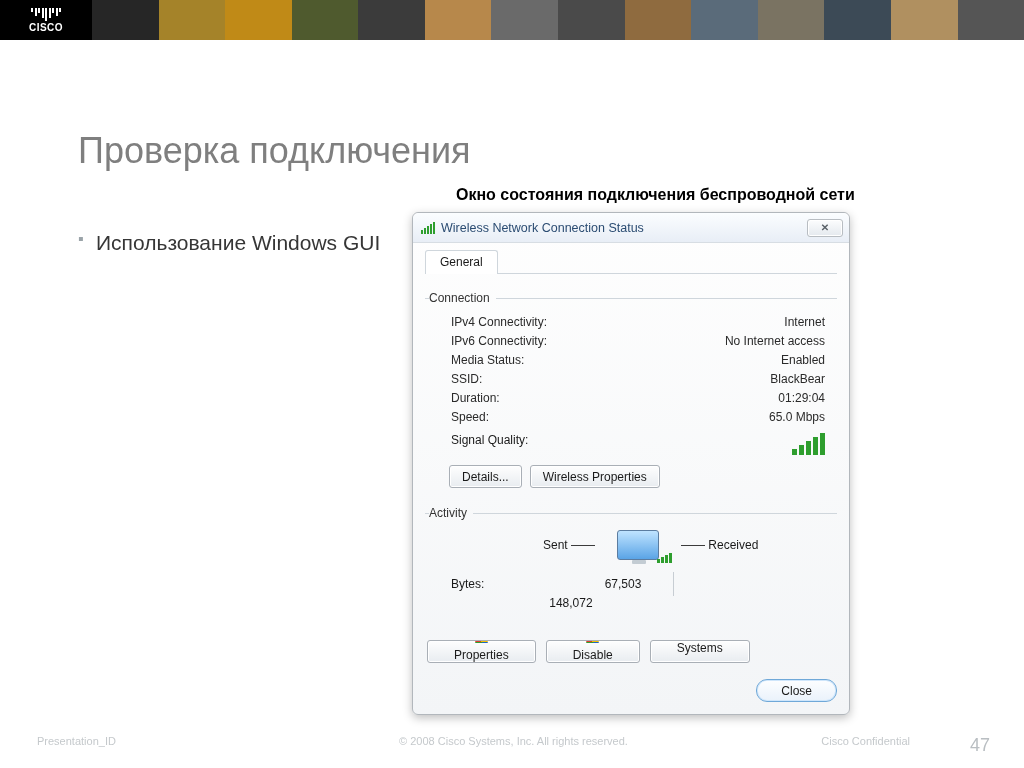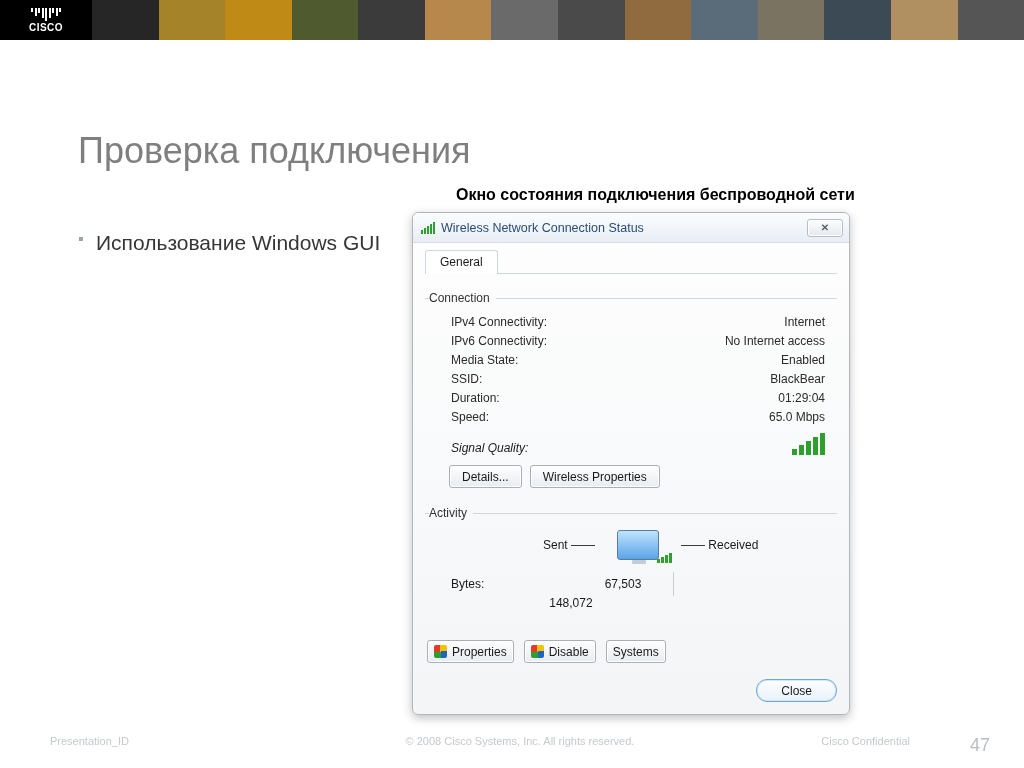--- a/index.html
+++ b/index.html
@@ -122,21 +122,21 @@
     margin: 0 0 6px 0;
   }
   fieldset legend {
     padding: 0 6px 0 0;
     font-size: 12px;
     color: #333;
   }
   .kv { display: flex; justify-content: space-between; padding: 2px 8px 3px 22px; font-size: 12px; }
   .kv .k { color: #2a2a2a; }
   .kv .v { color: #2a2a2a; }
-  .signal-row { display:flex; justify-content: space-between; align-items:flex-end; padding: 6px 8px 10px 22px; font-style: italic; }
+  .signal-row { display:flex; justify-content: space-between; align-items:flex-start; padding: 6px 8px 10px 22px; }
   .bars { display:flex; align-items:flex-end; gap:2px; }
   .bars span { width:5px; background:#2e9e2e; }
   .btn {
     display:inline-flex; align-items:center; gap:5px;
     height: 23px;
     padding: 0 12px;
     border: 1px solid #a9afb6;
     border-radius: 3px;
     background: linear-gradient(#fefefe,#e8ecf0);
     box-shadow: inset 0 0 0 1px #fff;
@@ -167,30 +167,30 @@
     background:#c3ccd3; border-radius:1px;
   }
   .mini-bars { display:flex; align-items:flex-end; gap:1px; position:absolute; right:-14px; bottom:-4px; }
   .mini-bars span{ width:3px; background:#2e9e2e; }
   .bytes-row { display:grid; grid-template-columns: 1fr auto 1fr; align-items:center; padding: 6px 8px 0 22px; }
   .bytes-row .lbl { font-size:12px; }
   .bytes-row .lval { text-align:right; padding-right:30px; font-size:12px; }
   .bytes-row .sep { width:1px; height:24px; background:#c7cdd3; margin:0 2px; }
   .bytes-row .rval { text-align:right; padding-right:12px; font-size:12px; }
   .footer-row { display:flex; gap:10px; padding: 14px 2px 0 2px; }
-  .footer-row .btn { padding:0 6px; }
+  .footer-row .btn { padding:0 26px;flex-direction:column; }
   .shield {
     width:13px; height:13px; border-radius:2px;
     background: conic-gradient(#f2c100 0 90deg,#1f66c1 90deg 180deg,#2e9e2e 180deg 270deg,#e23b2c 270deg 360deg);
   }
   .closebar { display:flex; justify-content:flex-end; padding-top:16px; }
   .closebar .btn { padding: 0 24px; border-color:#6fa8d8; box-shadow: inset 0 0 0 1px #cfe6fb; background: linear-gradient(#fdfeff,#eaf2fb); border-radius: 11px; }
   
   .slide-footer {
-    position:absolute; left:16px; right:0; bottom:12px;
+    position:absolute; left:3px; right:0; bottom:12px;
     display:flex; justify-content:space-between;
     padding: 0 34px 0 34px;
     font-size:11px; color:#c5c9cc;
   }
   .sf-center{ position:absolute; left:0; right:0; text-align:center; }
   .sf-right{ margin-left:auto; display:flex; gap:60px; }
   .pagenum{ color:#b9bec2; font-size:18px; }
 </style>
 </head>
 <body>
@@ -260,21 +260,21 @@
           <legend>Connection</legend>
           <div class="kv">
               <span class="k">IPv4 Connectivity:</span>
               <span class="v">Internet</span>
             </div>
           <div class="kv">
               <span class="k">IPv6 Connectivity:</span>
               <span class="v">No Internet access</span>
             </div>
           <div class="kv">
-              <span class="k">Media State:</span>
+              <span class="k">Media Status:</span>
               <span class="v">Enabled</span>
             </div>
           <div class="kv">
               <span class="k">SSID:</span>
               <span class="v">BlackBear</span>
             </div>
           <div class="kv">
               <span class="k">Duration:</span>
               <span class="v">01:29:04</span>
             </div>

